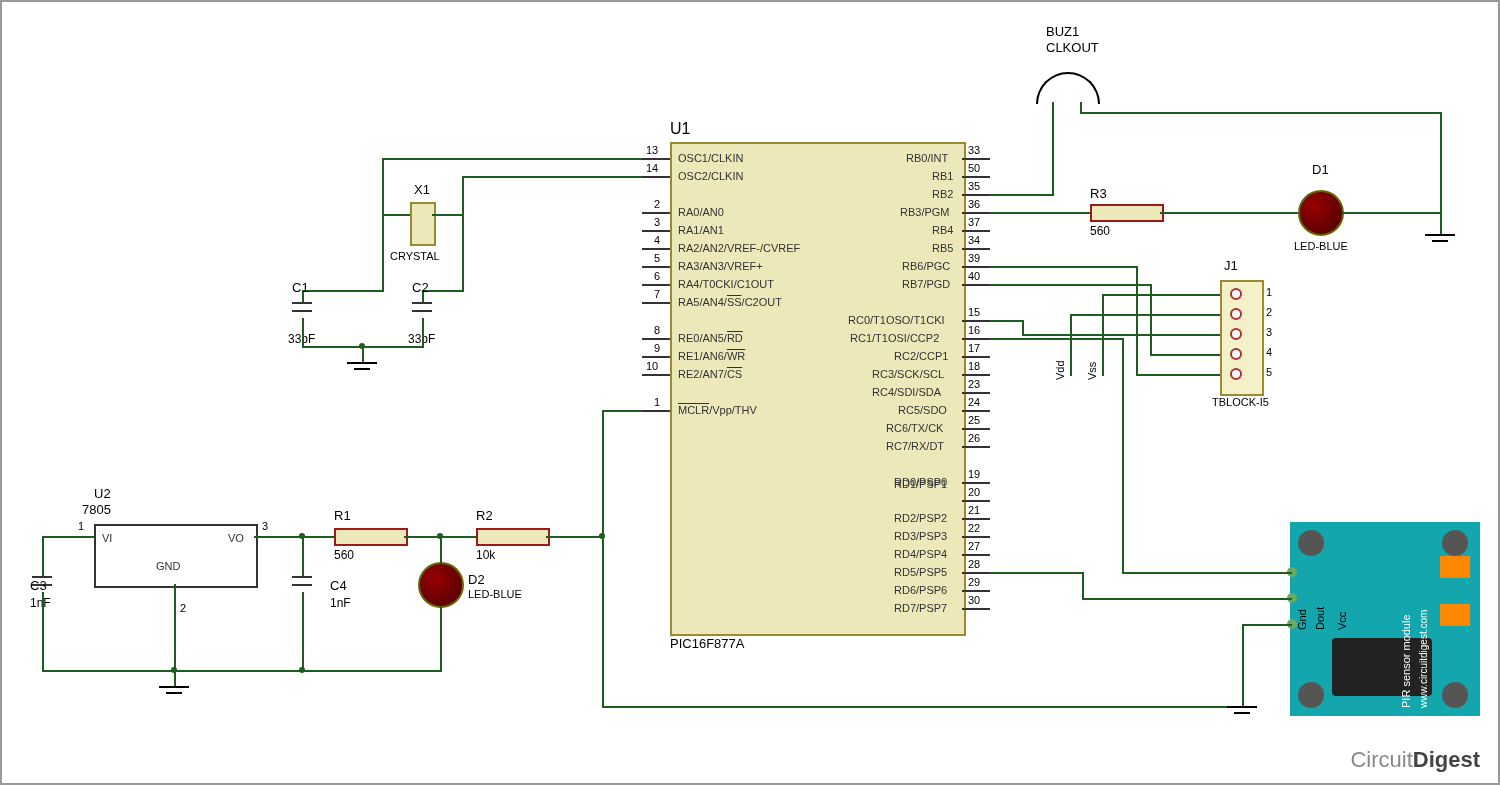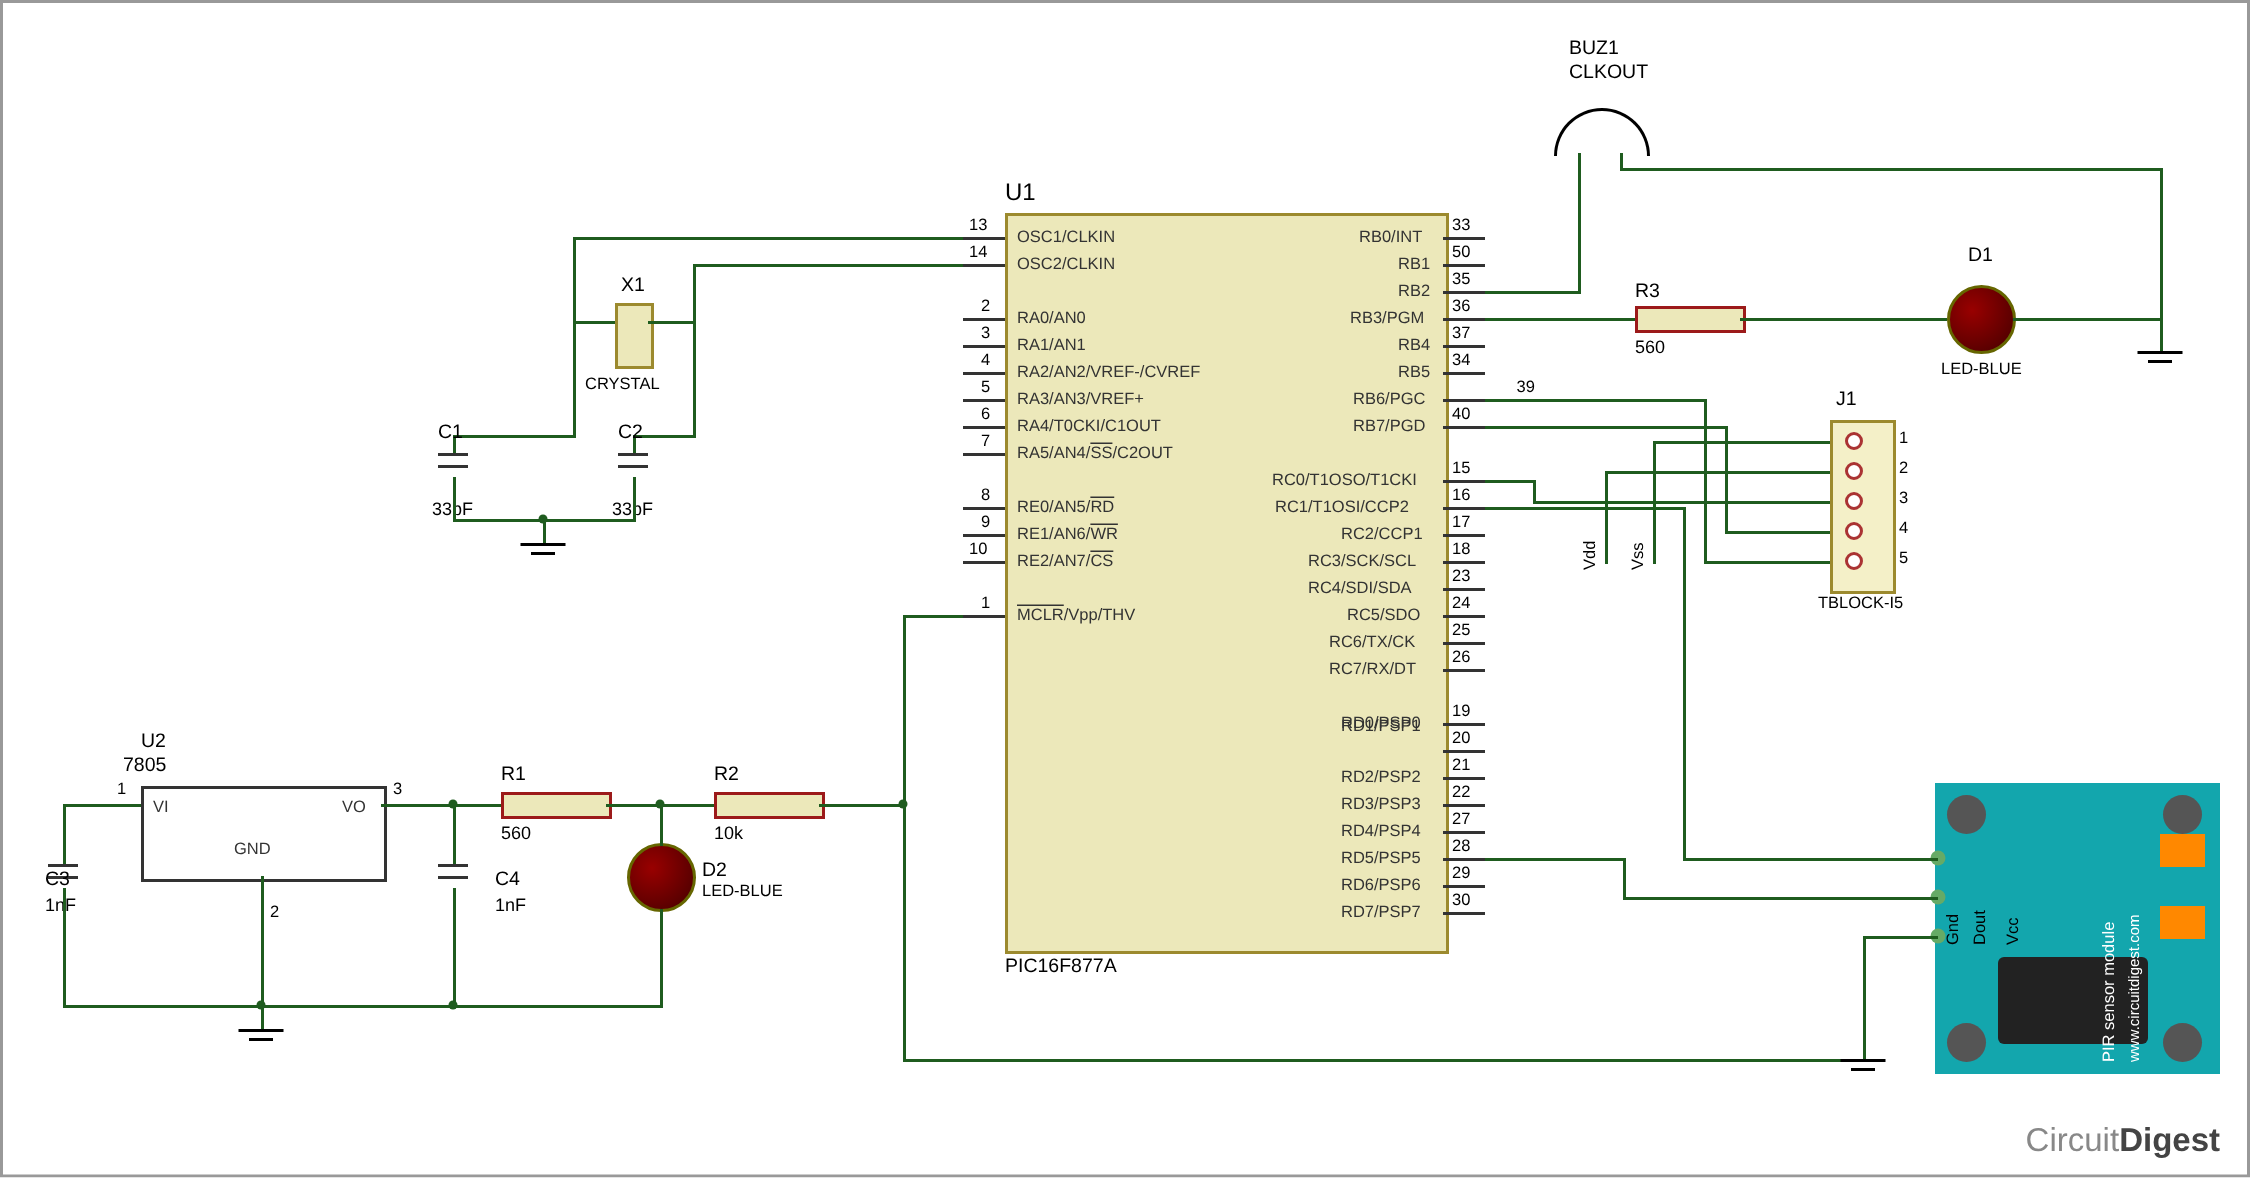--- a/index.html
+++ b/index.html
@@ -95,21 +95,21 @@
   <div class="stub" style="left:960px;top:210px;width:28px"></div>
   <div class="pinnum" style="left:966px;top:196px">36</div>
   <div class="pinname" style="left:898px;top:204px">RB3/PGM</div>
   <div class="stub" style="left:960px;top:228px;width:28px"></div>
   <div class="pinnum" style="left:966px;top:214px">37</div>
   <div class="pinname" style="left:930px;top:222px">RB4</div>
   <div class="stub" style="left:960px;top:246px;width:28px"></div>
   <div class="pinnum" style="left:966px;top:232px">34</div>
   <div class="pinname" style="left:930px;top:240px">RB5</div>
   <div class="stub" style="left:960px;top:264px;width:28px"></div>
-  <div class="pinnum" style="left:1009px;top:250px">39</div>
+  <div class="pinnum" style="left:966px;top:250px">39</div>
   <div class="pinname" style="left:900px;top:258px">RB6/PGC</div>
   <div class="stub" style="left:960px;top:282px;width:28px"></div>
   <div class="pinnum" style="left:966px;top:268px">40</div>
   <div class="pinname" style="left:900px;top:276px">RB7/PGD</div>
 
   <div class="stub" style="left:960px;top:318px;width:28px"></div>
   <div class="pinnum" style="left:966px;top:304px">15</div>
   <div class="pinname" style="left:846px;top:312px">RC0/T1OSO/T1CKI</div>
   <div class="stub" style="left:960px;top:336px;width:28px"></div>
   <div class="pinnum" style="left:966px;top:322px">16</div>

